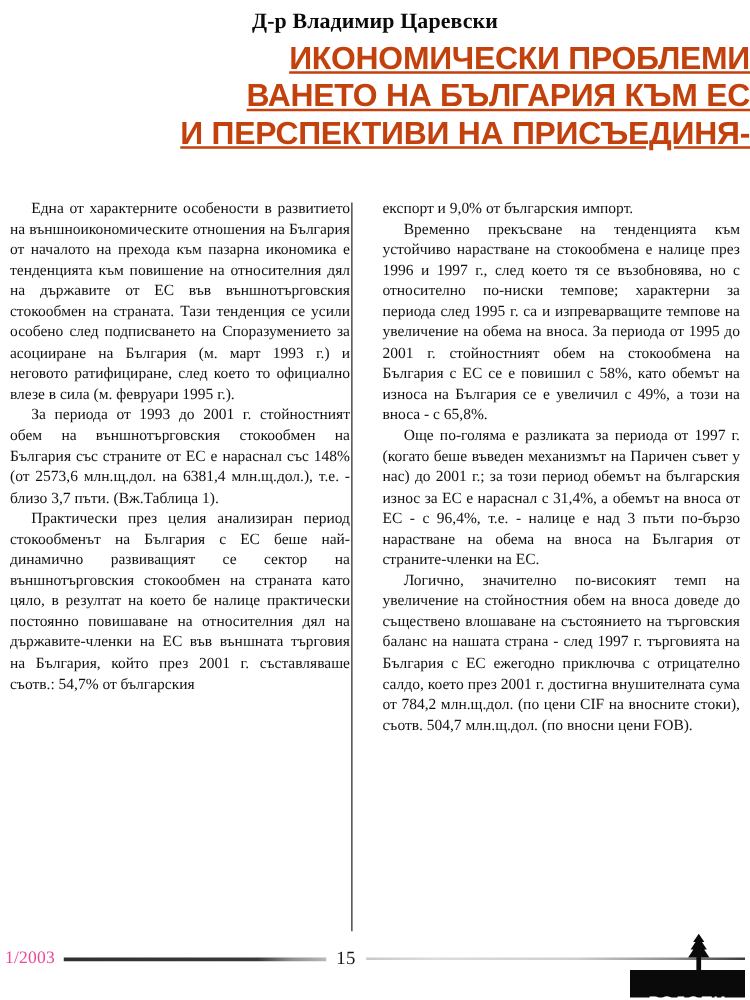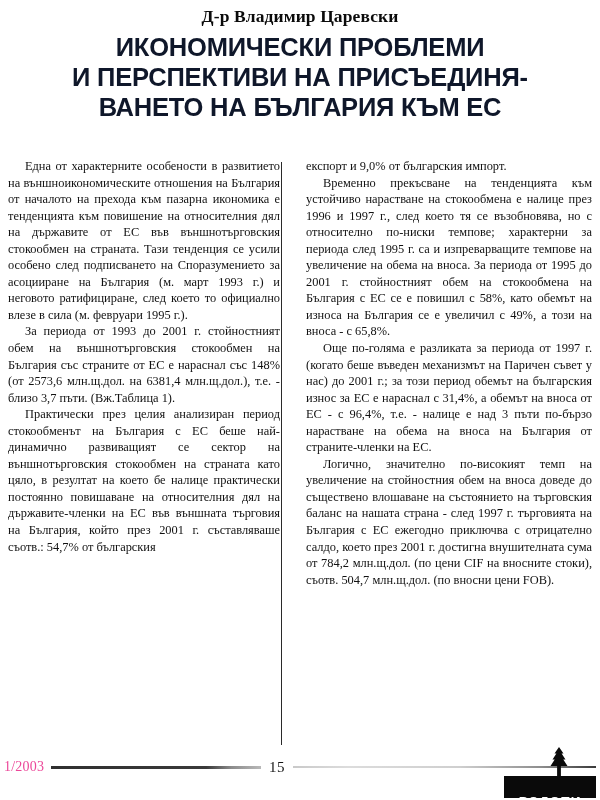--- a/index.html
+++ b/index.html
@@ -30,25 +30,26 @@
     font-family: Liberation Serif, serif;
     font-weight: bold;
     font-size: 17.5px;
     letter-spacing: 0.1px;
     color: #0b0b0b;
     margin: 6px 0 0 0;
     line-height: 20px;
   }
 
   .headline {
-    text-align: center;
+    text-align: right;
     font-family: "Liberation Sans", "DejaVu Sans", sans-serif;
     font-weight: bold;
-    color: #0f172a;
+    color: #c2410c;
     margin: 6px 0 0 0;
+    text-decoration: underline;
   }
   .headline .hl {
     display: block;
     font-size: 25.5px;
     line-height: 30px;
     letter-spacing: -0.2px;
     white-space: nowrap;
   }
 
   
@@ -170,22 +171,22 @@
 </style>
 </head>
 <body>
 
 <div class="page">
 
   <div>
     <div class="byline">Д-р Владимир Царевски</div>
     <h1 class="headline">
       <span class="hl">ИКОНОМИЧЕСКИ ПРОБЛЕМИ</span>
+      <span class="hl">ВАНЕТО НА БЪЛГАРИЯ КЪМ ЕС</span>
       <span class="hl">И ПЕРСПЕКТИВИ НА ПРИСЪЕДИНЯ-</span>
-      <span class="hl">ВАНЕТО НА БЪЛГАРИЯ КЪМ ЕС</span>
     </h1>
   </div>
 
   <div class="rule-vertical"></div>
 
   <div class="columns">
     <div class="col left">
       <p>Една от характерните особености в развитието на външноикономическите отношения на България от началото на прехода към пазарна икономика е тенденцията към повишение на относителния дял на държавите от ЕС във външнотърговския стокообмен на страната. Тази тенденция се усили особено след подписването на Споразумението за асоцииране на България (м. март 1993 г.) и неговото ратифициране, след което то официално влезе в сила (м. февруари 1995 г.).</p>
       <p>За периода от 1993 до 2001 г. стойностният обем на външнотърговския стокообмен на България със страните от ЕС е нараснал със 148% (от 2573,6 млн.щ.дол. на 6381,4 млн.щ.дол.), т.е. - близо 3,7 пъти. (Вж.Таблица 1).</p>
       <p>Практически през целия анализиран период стокообменът на България с ЕС беше най-динамично развиващият се сектор на външнотърговския стокообмен на страната като цяло, в резултат на което бе налице практически постоянно повишаване на относителния дял на държавите-членки на ЕС във външната търговия на България, който през 2001 г. съставляваше съотв.: 54,7% от българския</p>

